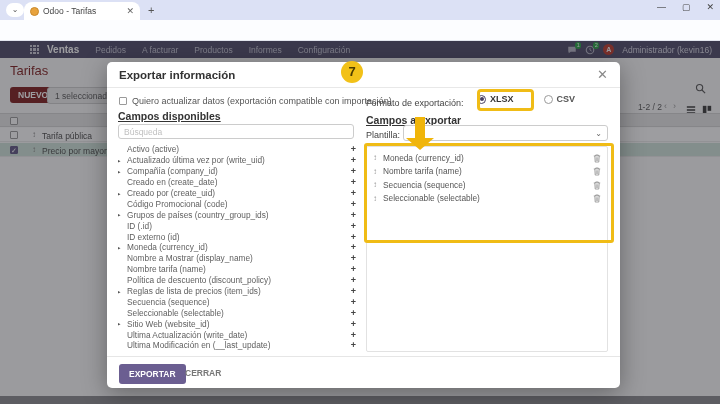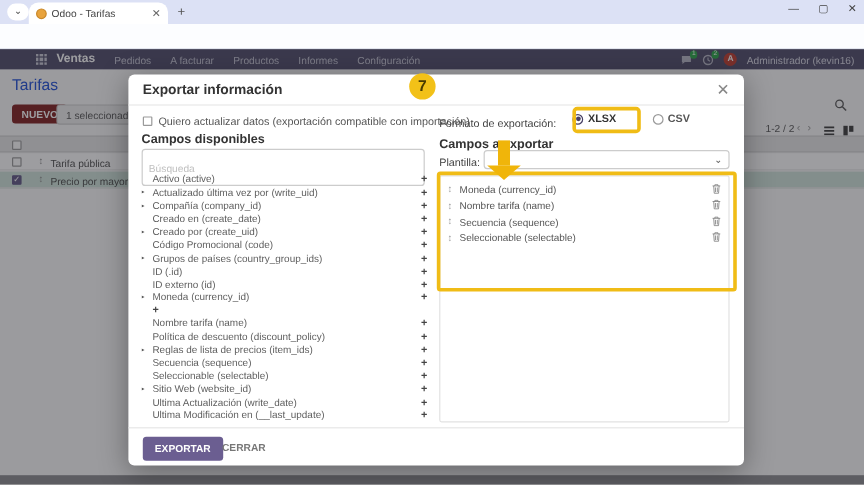--- a/index.html
+++ b/index.html
@@ -34,21 +34,21 @@
   .nav-menu { font-size:8.5px; color:#c5c4d4; margin-left:16px; }
   .nav-right { position:absolute; right:8px; top:0; height:17px; display:flex; align-items:center; gap:8px; }
   .nav-ic-badge { position:relative; width:10px; height:10px; }
   .nav-ic-badge svg { display:block; }
   .badge { position:absolute; top:-3px; right:-4px; background:#28a745; color:#fff; font-size:5.5px; border-radius:4px; padding:0 1.5px; line-height:7px; }
   .avatar-odoo { width:11px; height:11px; border-radius:50%; background:#c0392b; color:#fff; font-size:7px; font-weight:bold; text-align:center; line-height:11px; }
   .nav-user { font-size:8.5px; color:#d6d5e2; }
 
   
   .page { position:absolute; left:0; top:58px; width:720px; height:338px; background:#fbfbfb; }
-  .page-title { position:absolute; left:10px; top:5px; font-size:13px; color:#1d4ed8; }
+  .page-title { position:absolute; left:10px; top:5px; font-size:13px; color:#7f1d1d; }
   .btn-new { position:absolute; left:10px; top:29px; background:#7f1d1d; color:#fff; font-size:8.5px; font-weight:bold; padding:3px 8px; border-radius:3px; border:none; }
   .sel-badge { position:absolute; left:47px; top:29px; background:#efefef; border:1px solid #d0d0d0; color:#555; font-size:8.5px; padding:2.5px 7px; border-radius:3px; }
   .pg-search { position:absolute; right:14px; top:22px; }
   .pagination { position:absolute; right:58px; top:44px; font-size:8.5px; color:#555; }
   .pg-arrows { position:absolute; right:38px; top:43px; font-size:9px; color:#999; letter-spacing:6px; }
   .view-icons { position:absolute; right:8px; top:43px; display:flex; gap:6px; }
   .thead { position:absolute; left:0; top:55px; width:720px; height:14px; background:#e7e7e7; border-top:1px solid #d5d5d5; border-bottom:1px solid #d5d5d5; }
   .thead .cb { left:10px; top:3px; }
   .th-label { position:absolute; left:40px; top:20px; font-size:8.5px; font-weight:bold; color:#3d3d3d; }
   .trow { position:absolute; left:0; width:720px; height:14px; background:#fff; border-bottom:1px solid #ececec; }
@@ -72,22 +72,22 @@
   .upd-row .cb2 { width:8px; height:8px; border:1px solid #9a9a9a; border-radius:1px; flex:none; }
   .upd-label { font-size:9px; color:#555; }
   .fmt-label { position:absolute; left:259px; top:36px; font-size:9px; color:#444; }
   .radio-grp { position:absolute; left:370px; top:32px; display:flex; gap:30px;align-items:center; }
   .radio-opt { display:flex; align-items:center; gap:4px; }
   .radio { width:9px; height:9px; border:1px solid #9a9a9a; border-radius:50%; position:relative; flex:none; }
   .radio.sel { border-color:#463f63; }
   .radio.sel::after { content:""; position:absolute; left:1.5px; top:1.5px; width:4px; height:4px; border-radius:50%; background:#463f63; }
   .radio-lab { font-size:9px; color:#333; font-weight:bold; }
   .radio-lab.plain { font-weight:bold; color:#555; }
-  .col-title { position:absolute; font-size:10.5px; font-weight:bold; color:#333; }
-  .search-box { position:absolute; left:11px; top:62px; width:236px; height:31px; border:1px solid #ccc; border-radius:3px; font-size:8.5px; color:#444; padding:0 5px; background:#fff; }
+  .col-title { position:absolute; font-size:10.5px; font-weight:bold; color:#333;text-decoration:underline; }
+  .search-box { position:absolute; left:11px; top:62px; width:236px; height:15px; border:1px solid #ccc; border-radius:3px; font-size:8.5px; color:#444; padding:0 5px; background:#fff; }
   .search-box::placeholder { color:#c0c0c0; }
   .avail-list { position:absolute; left:11px; top:82px; width:242px; height:208px; overflow:hidden; }
   .af-item { position:relative; height:10.9px; display:flex; align-items:center; }
   .af-chevron { width:9px; font-size:6px; color:#555; flex:none; visibility:hidden; }
   .af-item.has-chevron .af-chevron { visibility:visible; }
   .af-label { font-size:8.3px; color:#5f5f5f; white-space:nowrap; overflow:hidden; flex:1; }
   .af-plus { font-size:9px; color:#444; font-weight:bold; flex:none; margin-right:4px; }
   .tpl-label { position:absolute; left:259px; top:68px; font-size:9px; color:#444; }
   .tpl-select { position:absolute; left:296px; top:63px; width:205px; height:16px; border:1px solid #ccc; border-radius:3px; background:#fff; }
   .tpl-chevron { position:absolute; right:5px; top:3px; font-size:8px; color:#666; }
@@ -326,20 +326,21 @@
         </div>
 
         <div class="af-item has-chevron">
           <span class="af-chevron">▶</span>
           <span class="af-label">Moneda (currency_id)</span>
           <span class="af-plus">+</span>
         </div>
 
         <div class="af-item">
           <span class="af-chevron">▶</span>
+          <span class="af-label">Nombre a Mostrar (display_name)</span>
           <span class="af-plus">+</span>
         </div>
 
         <div class="af-item">
           <span class="af-chevron">▶</span>
           <span class="af-label">Nombre tarifa (name)</span>
           <span class="af-plus">+</span>
         </div>
 
         <div class="af-item">

